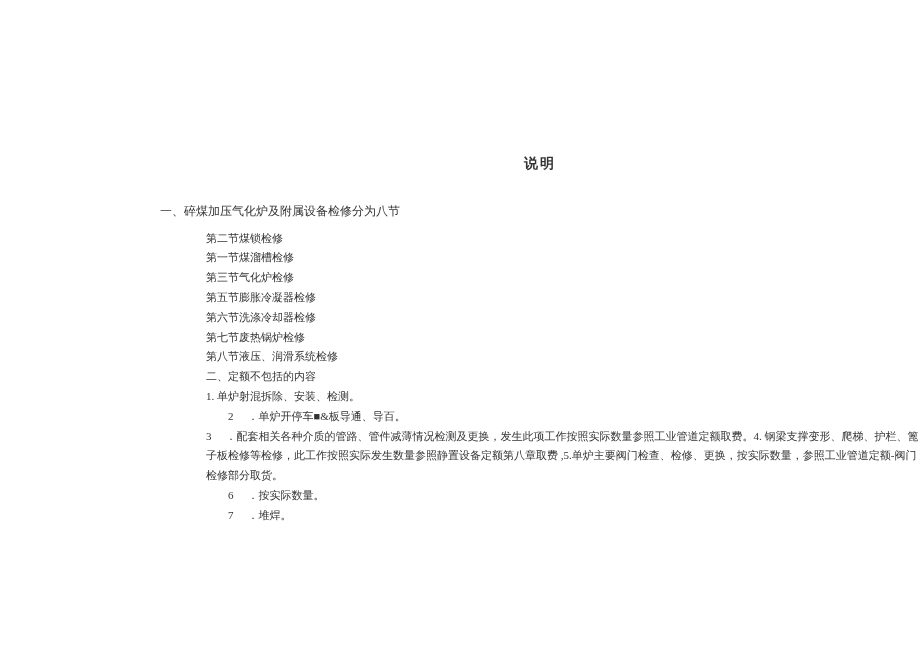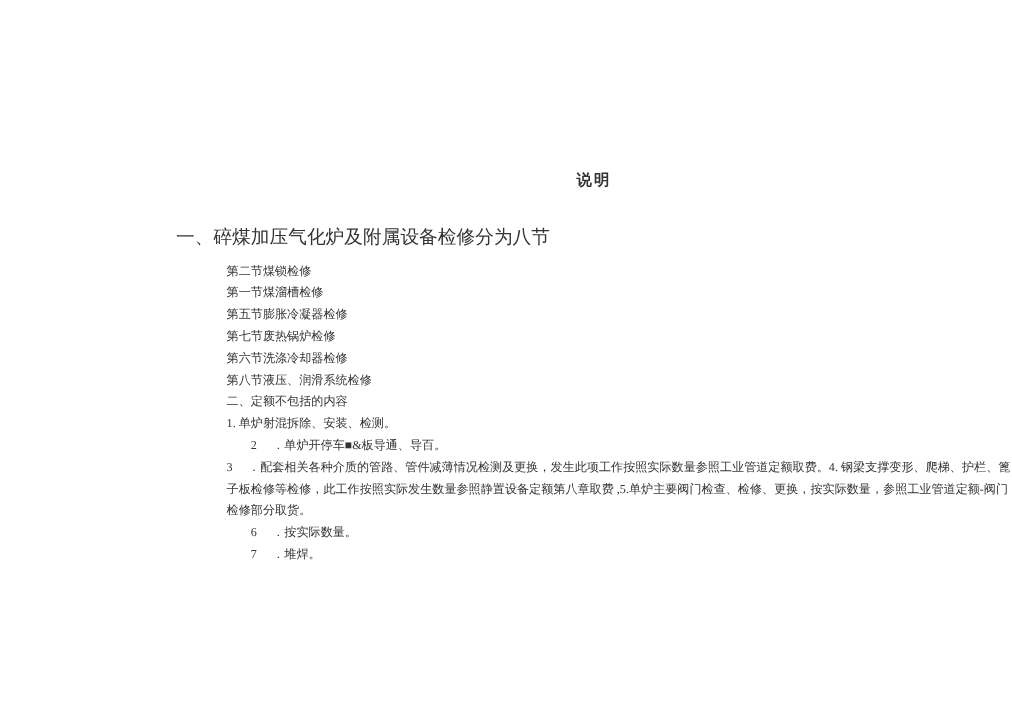--- a/index.html
+++ b/index.html
@@ -21,21 +21,21 @@
       padding-left: 160px;
     }
     .title {
       text-align: center;
       font-size: 14px;
       font-weight: bold;
       margin-bottom: 28px;
       letter-spacing: 2px;
     }
     .section-heading {
-      font-size: 17px;
+      font-size: 12px;
       margin-bottom: 6px;
       line-height: 1.8;
     }
     .indent-block {
       padding-left: 46px;
     }
     .line {
       font-size: 11px;
       line-height: 1.8;
       margin-bottom: 0;
@@ -62,23 +62,24 @@
 <body>
 
 <div class="page">
   <div class="title">说明</div>
 
   <div class="section-heading">一、碎煤加压气化炉及附属设备检修分为八节</div>
 
   <div class="indent-block">
     <div class="line">第二节煤锁检修</div>
     <div class="line">第一节煤溜槽检修</div>
+    <div class="line">第三节气化炉检修</div>
     <div class="line">第五节膨胀冷凝器检修</div>
+    <div class="line">第六节洗涤冷却器检修</div>
     <div class="line">第七节废热锅炉检修</div>
-    <div class="line">第六节洗涤冷却器检修</div>
     <div class="line">第八节液压、润滑系统检修</div>
 
     <div class="line">二、定额不包括的内容</div>
 
     <div class="line">1. 单炉射混拆除、安装、检测。</div>
 
     <div class="numbered-line">
       <span class="num-prefix">2</span><span class="num-gap"></span><span>．单炉开停车■&amp;板导通、导百。</span>
     </div>
 

